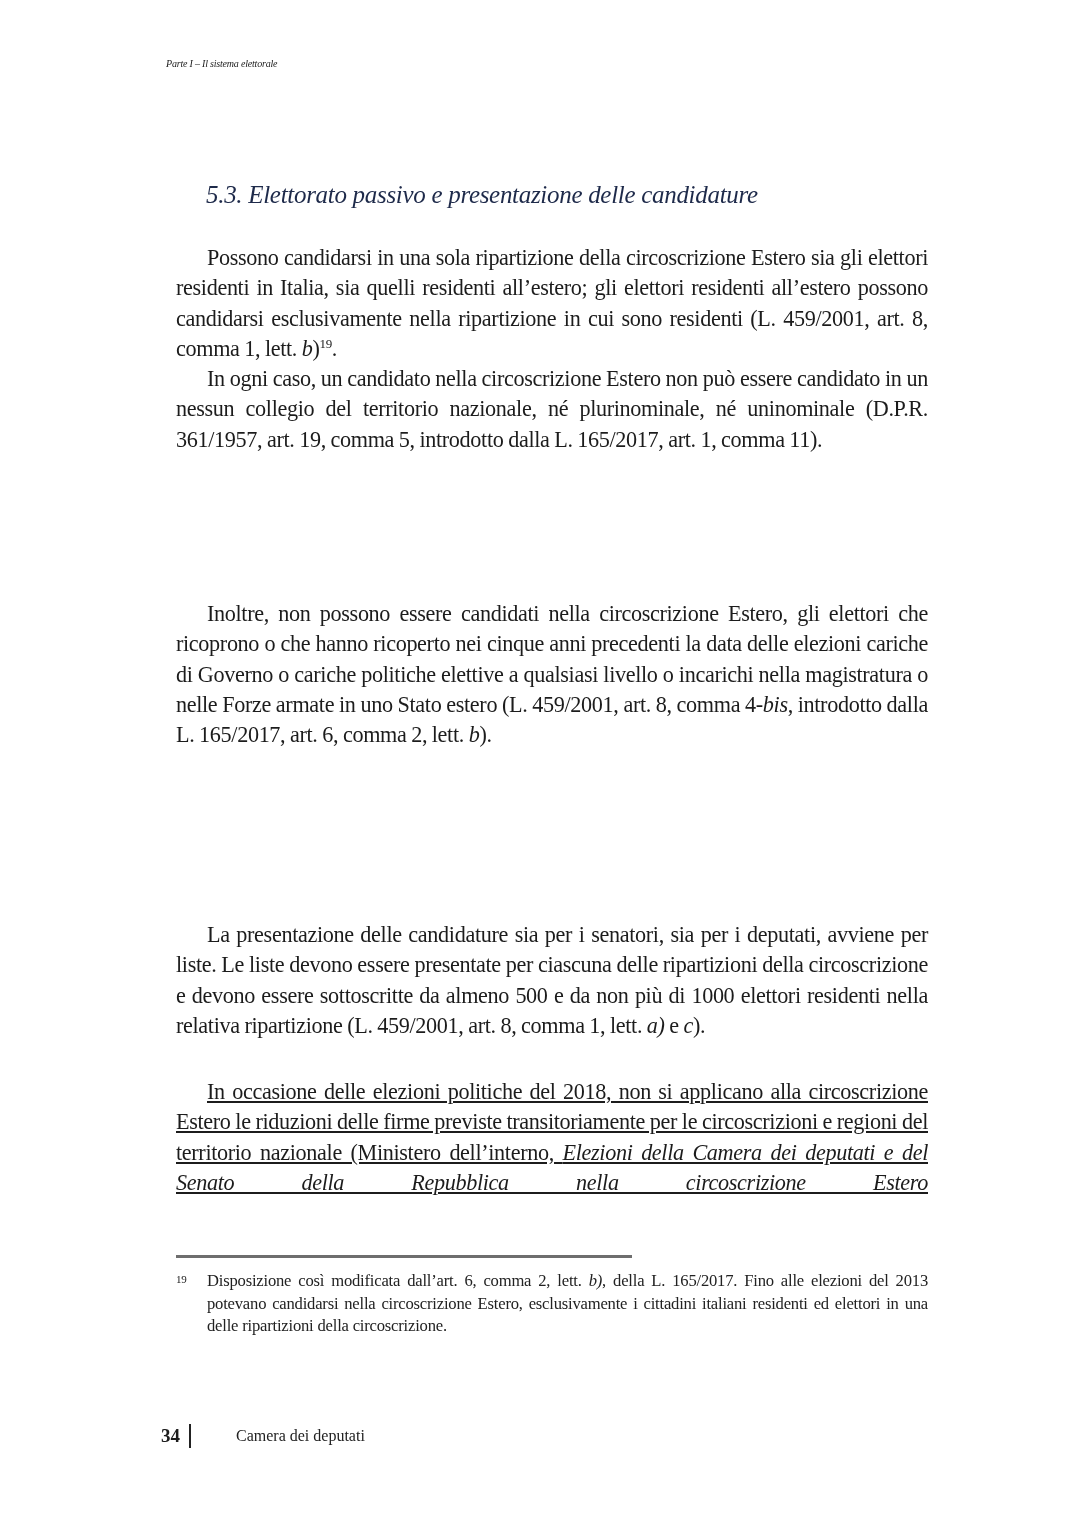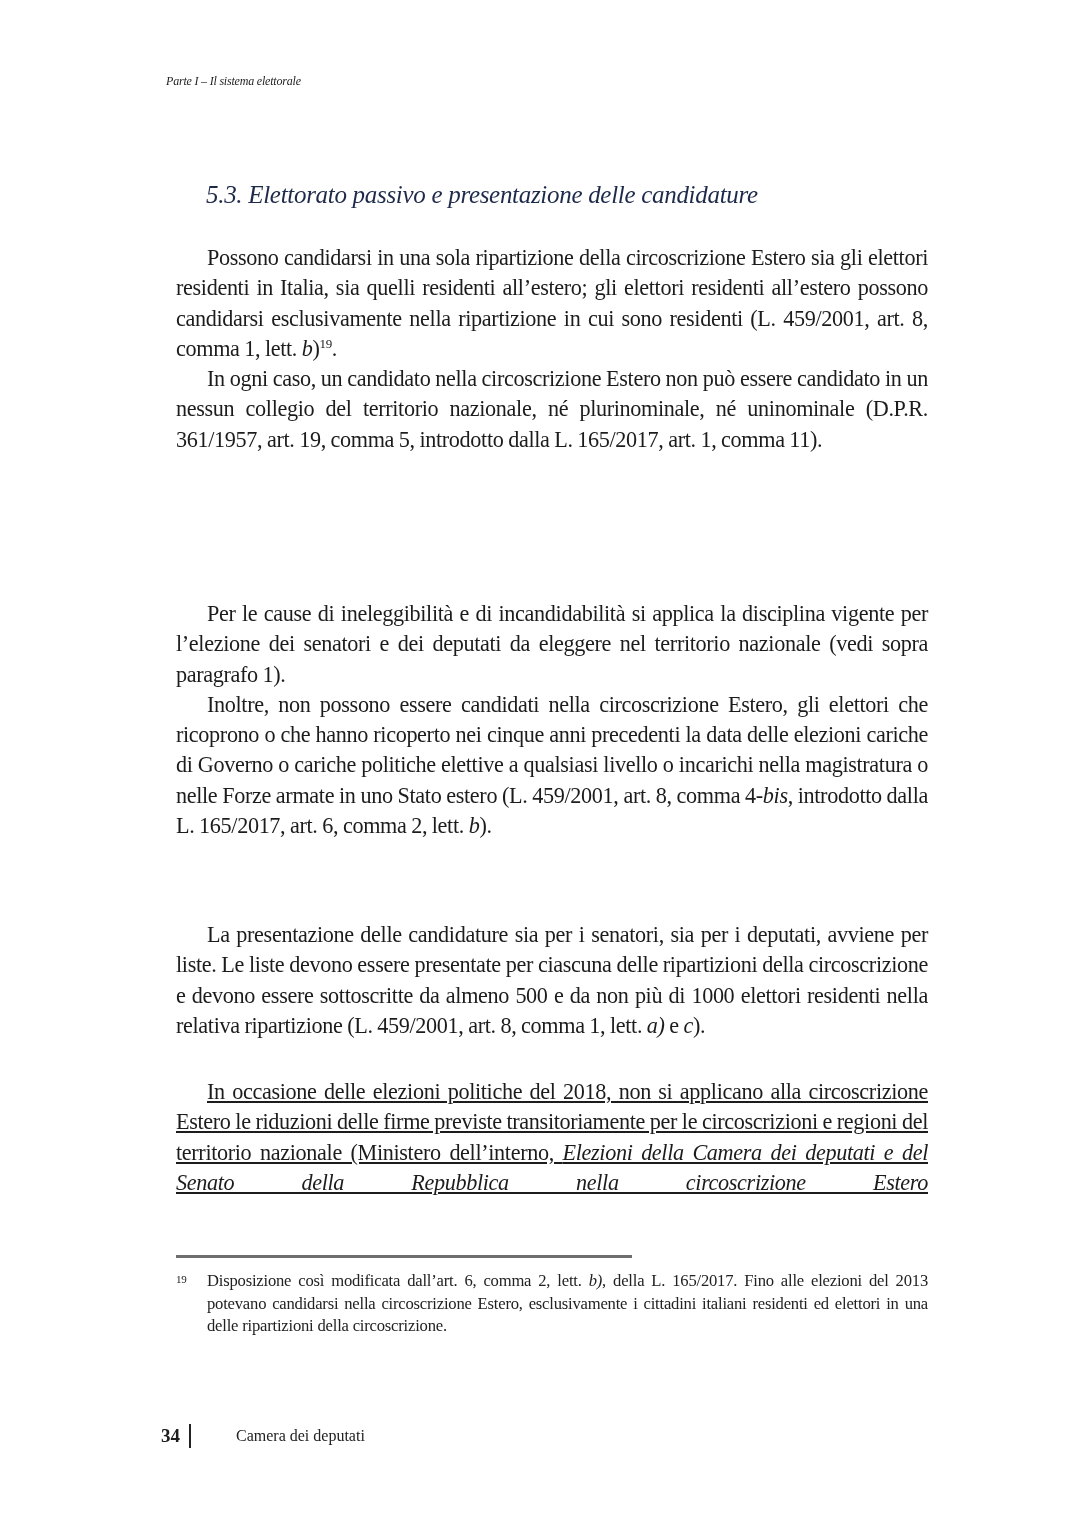--- a/index.html
+++ b/index.html
@@ -11,23 +11,23 @@
       width: 1074px;
       height: 1517px;
       position: relative;
       overflow: hidden;
       font-family: "Liberation Serif", "DejaVu Serif", serif;
       color: #1c1c1c;
     }
     .running-head {
       position: absolute;
       left: 166px;
-      top: 74px;
+      top: 58px;
       font-style: italic;
-      font-size: 12px;
+      font-size: 10px;
       letter-spacing: -0.2px;
       color: #222;
     }
     .section-title {
       position: absolute;
       left: 206px;
       top: 181px;
       font-style: italic;
       font-size: 25px;
       color: #1e2a4a;
@@ -121,21 +121,20 @@
 <div class="running-head">Parte I – Il sistema elettorale</div>
 
 <h2 class="section-title">5.3. Elettorato passivo e presentazione delle candidature</h2>
 
 <div class="body block1">
   <p><span>Possono candidarsi in una sola ripartizione della circoscrizione Estero sia gli elettori residenti in Italia, sia quelli residenti all’estero; gli elettori residenti all’estero possono candidarsi esclusivamente nella ripartizione in cui sono residenti (L. 459/2001, art. 8, comma 1, lett. </span><i>b</i><span>)</span><sup class="fn">19</sup><span>.</span></p>
   <p>In ogni caso, un candidato nella circoscrizione Estero non può essere candidato in un nessun collegio del territorio nazionale, né plurinominale, né uninominale (D.P.R. 361/1957, art. 19, comma 5, introdotto dalla L. 165/2017, art. 1, comma 11).</p>
 </div>
 
 <div class="body block2">
-  <p>Per le cause di ineleggibilità e di incandidabilità si applica la disciplina vigente per l’elezione dei senatori e dei deputati da eleggere nel territorio nazionale (vedi sopra paragrafo 1).</p>
   <p><span>Inoltre, non possono essere candidati nella circoscrizione Estero, gli elettori che ricoprono o che hanno ricoperto nei cinque anni precedenti la data delle elezioni cariche di Governo o cariche politiche elettive a qualsiasi livello o incarichi nella magistratura o nelle Forze armate in uno Stato estero (L. 459/2001, art. 8, comma 4-</span><i>bis</i><span>, introdotto dalla L. 165/2017, art. 6, comma 2, lett. </span><i>b</i><span>).</span></p>
 </div>
 
 <div class="body block3">
   <p><span>La presentazione delle candidature sia per i senatori, sia per i deputati, avviene per liste. Le liste devono essere presentate per ciascuna delle ripartizioni della circoscrizione e devono essere sottoscritte da almeno 500 e da non più di 1000 elettori residenti nella relativa ripartizione (L. 459/2001, art. 8, comma 1, lett. </span><i>a)</i><span> e </span><i>c</i><span>).</span></p>
 </div>
 
 <div class="body block4">
   <p class="flow"><span>In occasione delle elezioni politiche del 2018, non si applicano alla circoscrizione Estero le riduzioni delle firme previste transitoriamente per le circoscrizioni e regioni del territorio nazionale (Ministero dell’interno, </span><i>Elezioni della Camera dei deputati e del Senato della Repubblica nella circoscrizione Estero</i></p>
 </div>

